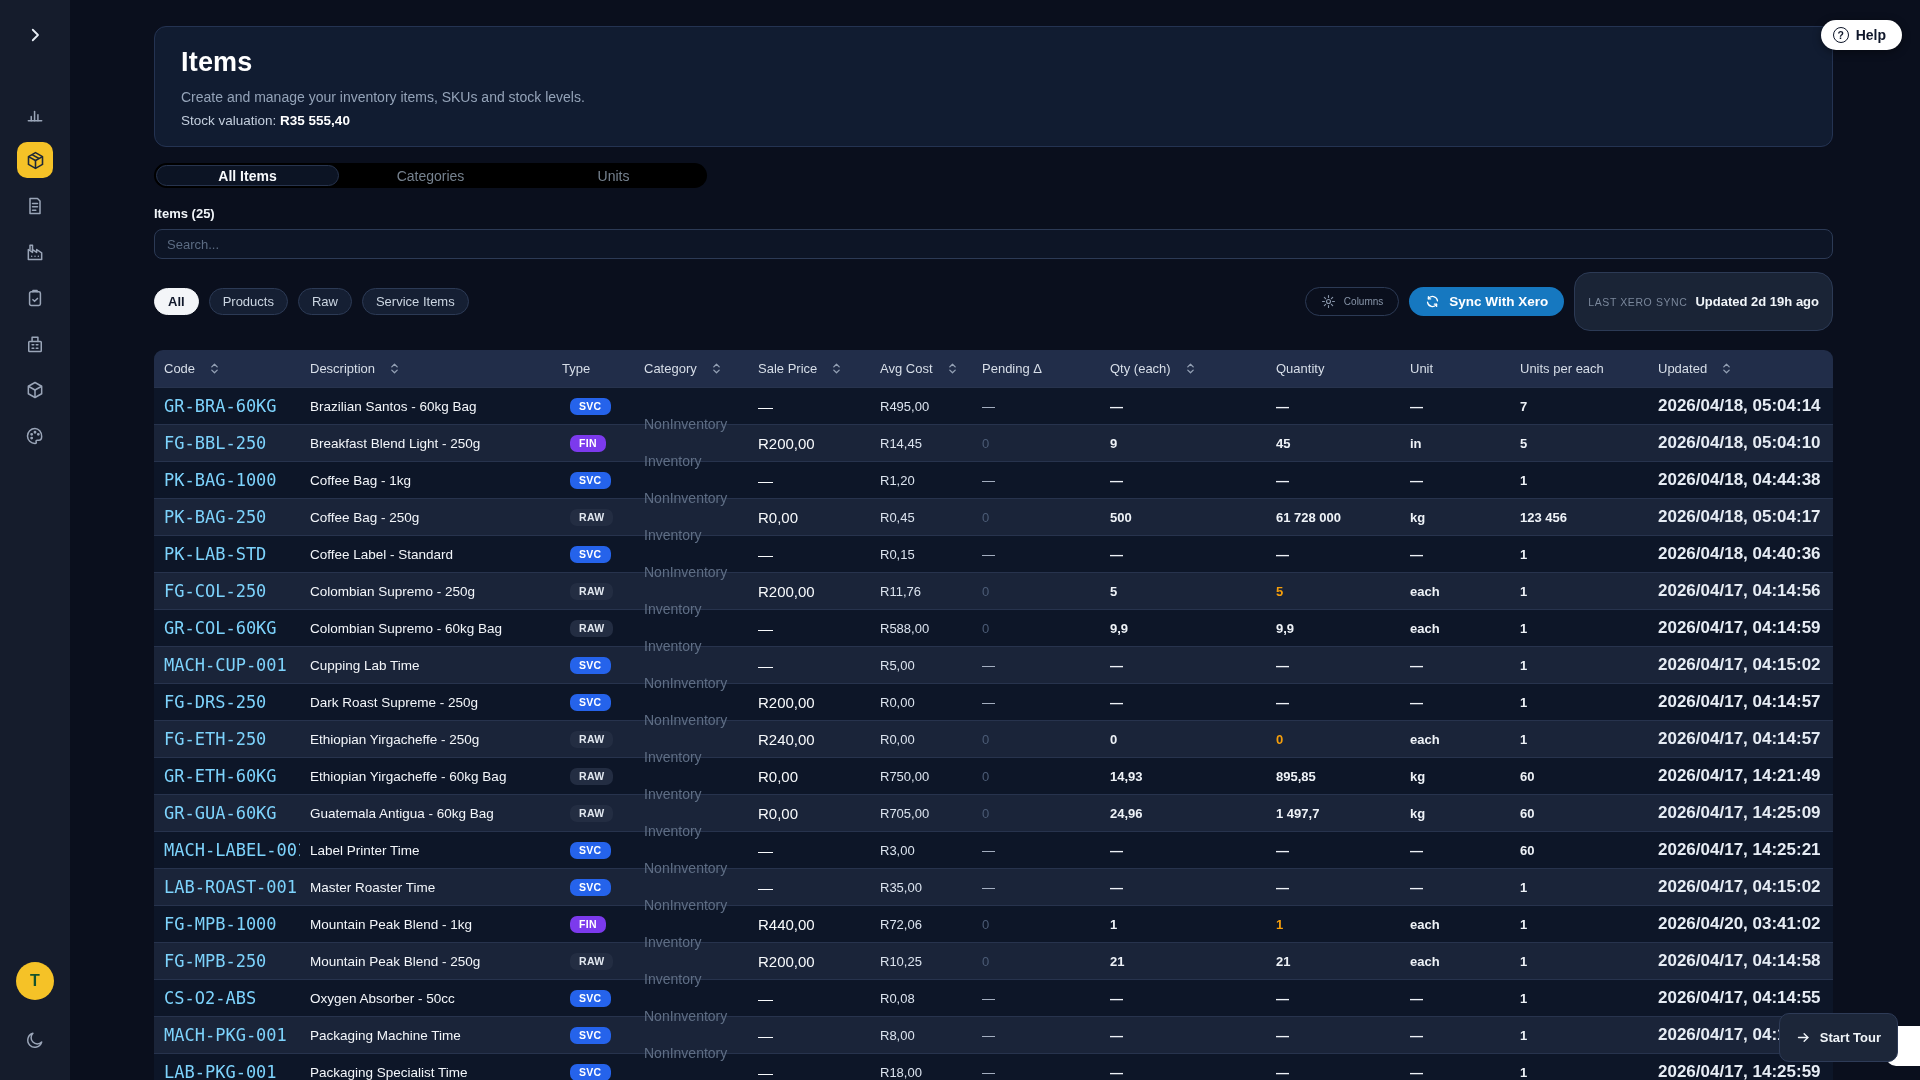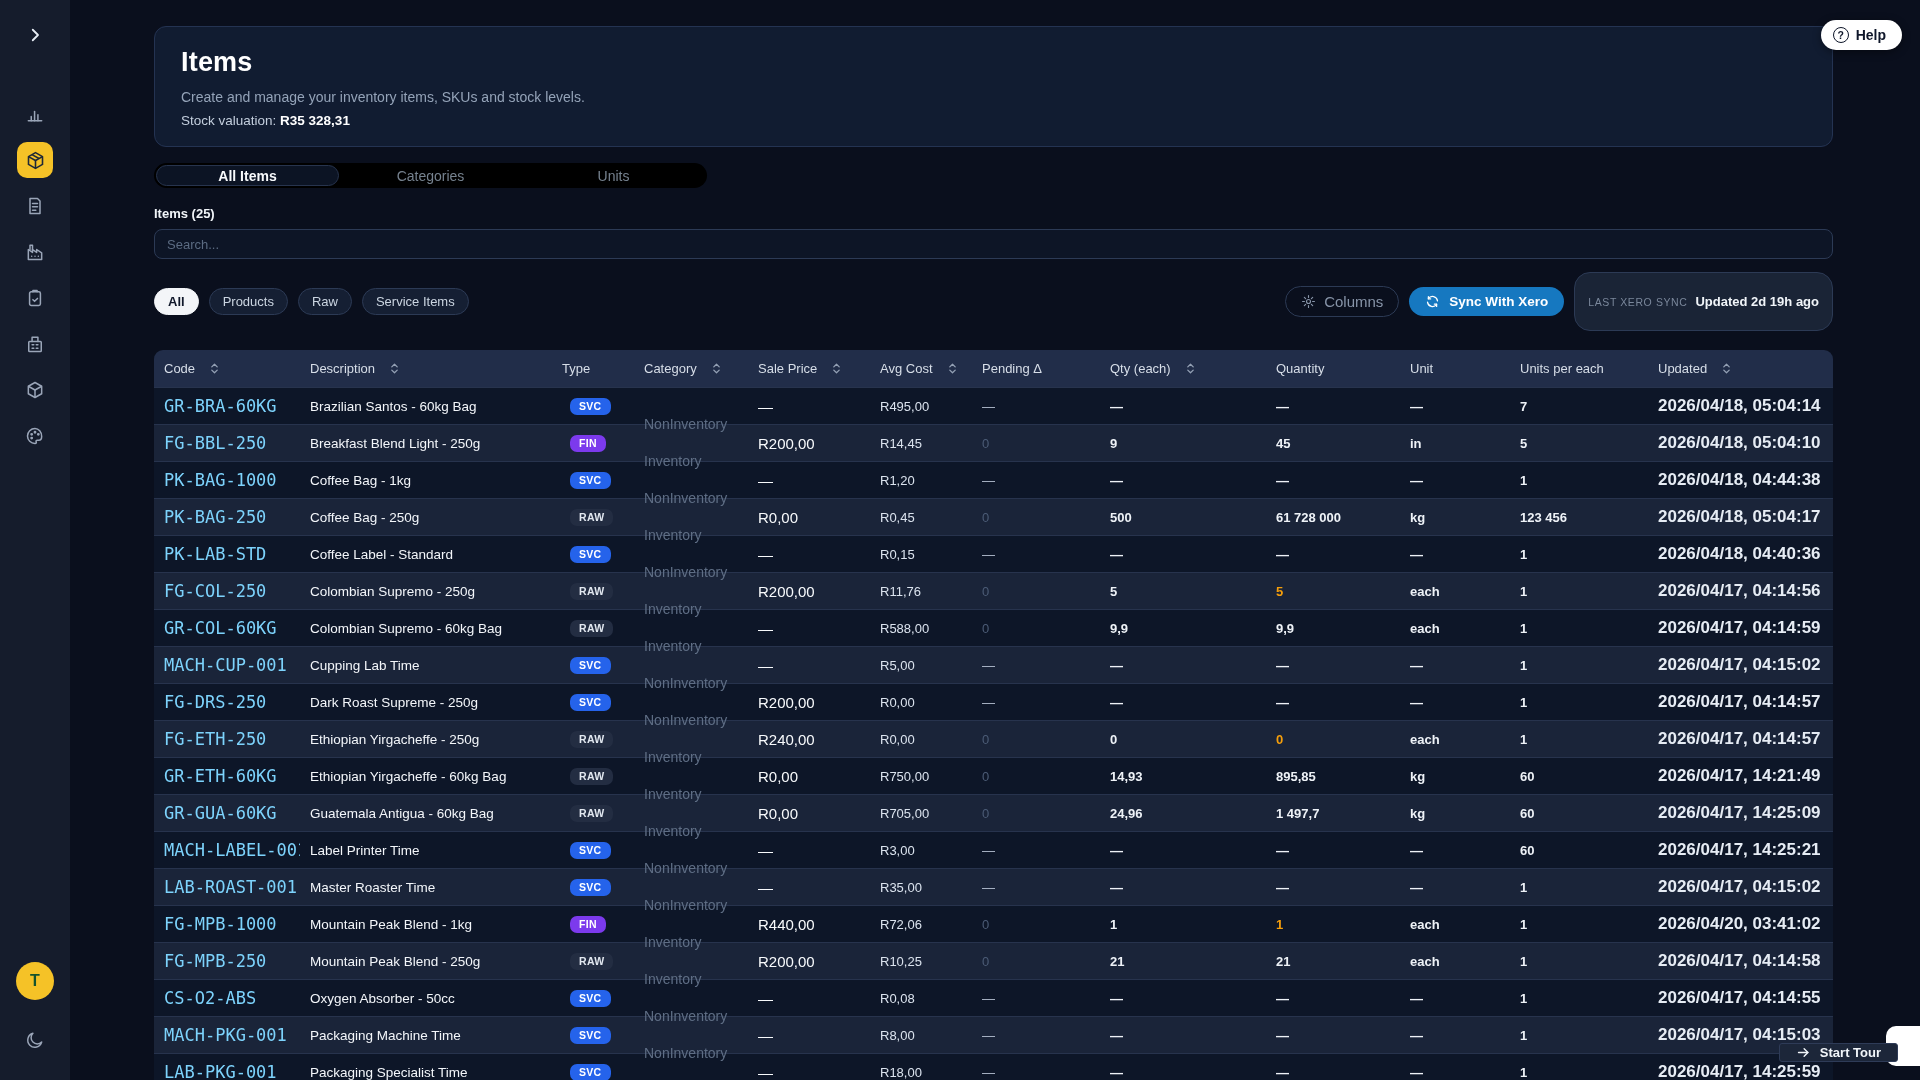--- a/index.html
+++ b/index.html
@@ -23,21 +23,21 @@
   
   .help-btn { position:fixed; top:20px; right:18px; background:#ffffff; color:#0f172a;
     border:none; border-radius:18px; padding:7px 16px 7px 12px; display:flex; align-items:center; gap:7px;
     font-size:14px; font-weight:600; cursor:pointer; box-shadow:0 2px 8px rgba(0,0,0,.4); z-index:60;
     font-family:"Liberation Sans",sans-serif; }
   .help-q { width:16px; height:16px; border:1.6px solid #0f172a; border-radius:50%;
     display:flex; align-items:center; justify-content:center; font-size:10.5px; font-weight:700; }
   .tour-corner { position:fixed; right:0; bottom:14px; width:34px; height:40px; background:#ffffff;
     border-radius:10px 0 0 10px; z-index:58; }
   .tour-btn { position:fixed; right:22px; bottom:18px; background:#1c2639; color:#f1f5f9;
-    border:1px solid #2e3b57; border-radius:3px; padding:1px 16px; display:flex; align-items:flex-start; gap:9px;
+    border:1px solid #2e3b57; border-radius:10px; padding:16px 16px; display:flex; align-items:flex-start; gap:9px;
     font-size:13px; font-weight:600; cursor:pointer; z-index:59; font-family:"Liberation Sans",sans-serif; }
 
   
   .main { margin-left:70px; padding:26px 87px 0 84px; }
 
   .header-card { background:#111c31; border:1px solid #243352; border-radius:12px; padding:20px 26px 18px; }
   .page-title { font-size:27px; font-weight:700; color:#ffffff; letter-spacing:.2px; }
   .page-sub { margin-top:11px; font-size:14px; color:#94a3b8; }
   .stock-line { margin-top:8px; font-size:13.5px; color:#c3cedd; }
   .stock-line b { color:#ffffff; font-weight:700; }
@@ -56,21 +56,21 @@
   .search::placeholder { color:#5b6b82; }
 
   .toolbar { margin-top:13px; display:flex; align-items:center; justify-content:space-between; }
   .chips { display:flex; gap:10px; align-items:center; }
   .chip { border-radius:16px; padding:5px 13px; font-size:13px; cursor:pointer; border:1px solid #2c3a55;
     background:#151f33; color:#cbd5e1; font-family:"Liberation Sans",sans-serif; }
   .chip.active { background:#f3f5f8; color:#0f172a; border-color:#f3f5f8; font-weight:600; }
 
   .tool-right { display:flex; gap:10px; align-items:center; }
   .btn-columns { display:flex; align-items:center; gap:8px; background:transparent; border:1px solid #2c3a55;
-    border-radius:17px; padding:6px 15px; font-size:15px; color:#8794a8; cursor:pointer;
+    border-radius:17px; padding:6px 15px; font-size:10px; color:#8794a8; cursor:pointer;
     font-family:"Liberation Sans",sans-serif; }
   .btn-sync { display:flex; align-items:center; gap:9px; background:#1678c0; border:none; border-radius:17px;
     padding:7px 16px; font-size:13.5px; font-weight:600; color:#ffffff; cursor:pointer;
     font-family:"Liberation Sans",sans-serif; }
   .sync-pill { display:flex; align-items:center; gap:8px; background:#1a2436; border:1px solid #2c3a55;
     border-radius:16px; padding:21px 13px; }
   .sync-pill .k { font-size:10.5px; letter-spacing:.6px; color:#7a879b; }
   .sync-pill .v { font-size:13px; font-weight:700; color:#f1f5f9; }
 
   
@@ -195,21 +195,21 @@
   <span data-interactable="false">Start Tour</span>
 </button>
 
 <main class="main" data-interactable="false">
 
   <section class="header-card" data-interactable="false">
     <h1 class="page-title" data-interactable="false">Items</h1>
     <p class="page-sub" data-interactable="false">Create and manage your inventory items, SKUs and stock levels.</p>
     <p class="stock-line" data-interactable="false">
       <span data-interactable="false">Stock valuation:</span>
-      <b data-interactable="false">R35 328,31</b>
+      <b data-interactable="false">R35 555,40</b>
     </p>
   </section>
 
   <div class="tabs" data-interactable="false">
       <button class="tab active" data-interactable="true">All Items</button>
       <button class="tab" data-interactable="true">Categories</button>
       <button class="tab" data-interactable="true">Units</button>
     </div>
 
   <div class="count-label" data-interactable="false">Items (25)</div>

